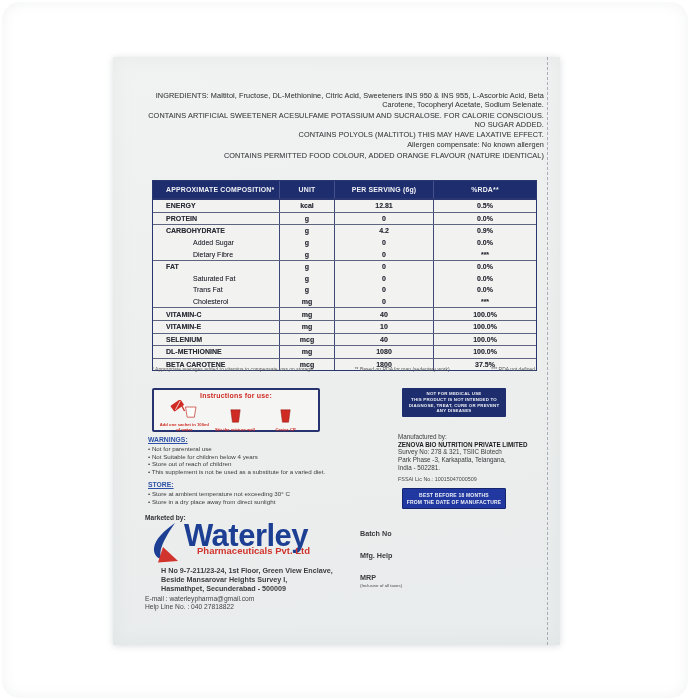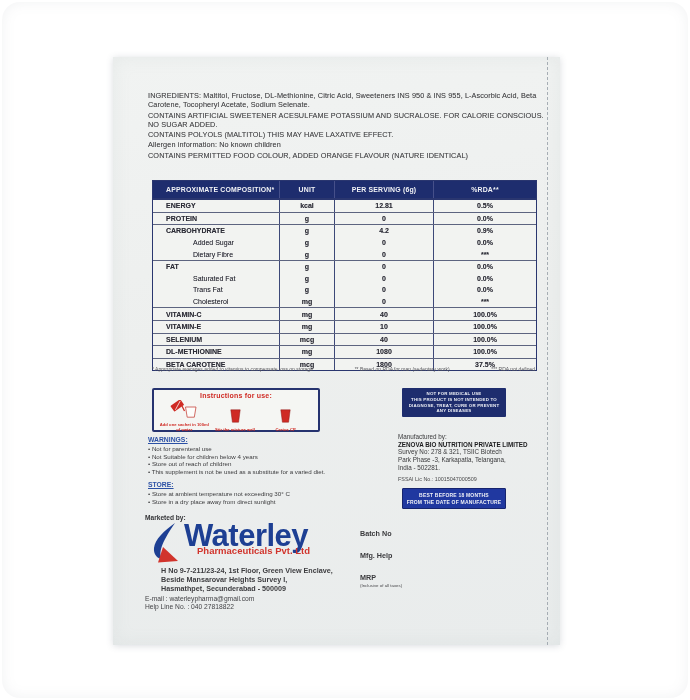--- a/index.html
+++ b/index.html
@@ -10,21 +10,21 @@
   .label-card{position:absolute;left:113px;top:57px;width:447px;height:588px;
           background:linear-gradient(172deg,#f1f3f2 0%,#edefee 45%,#e9ecec 100%);
           box-shadow:0 1px 7px rgba(70,80,100,0.20), inset 0 0 18px rgba(160,170,175,0.12);}
   .perforation{position:absolute;left:434px;top:0;bottom:0;width:0;
           border-left:1px dashed #9aa2aa;opacity:.85;}
 
   
   .ingredients{position:absolute;left:35px;top:34px;width:396px;
           font-size:7.3px;line-height:9.3px;color:#4a4a4c;font-weight:500;
           letter-spacing:.1px;text-shadow:0 0 .4px rgba(70,70,75,.45);}
-  .ingredients div{margin-bottom:1px;}
+  .ingredients div{margin-bottom:1px;text-align:right;}
 
   
   .ctable{position:absolute;left:39px;top:123px;width:383px;border:1.5px solid #2a366f;
           background:#f2f3f1;color:#2c2c36;}
   .thead{display:flex;background:#1e2d6e;color:#f2f3f6;font-weight:bold;
           font-size:6.9px;height:17px;align-items:center;letter-spacing:.2px;
           border-bottom:2px solid #2a366f;}
   .thead .td{border-right:1px solid #46508a;}
   .td{box-sizing:border-box;display:flex;align-items:center;justify-content:center;
           height:100%;}
@@ -100,21 +100,21 @@
 <div class="screen">
   <div class="photo-vignette"></div>
 
   <div class="label-card">
     <div class="perforation"></div>
 
     <div class="ingredients">
         <div>INGREDIENTS: Maltitol, Fructose, DL-Methionine, Citric Acid, Sweeteners INS 950 &amp; INS 955, L-Ascorbic Acid, Beta Carotene, Tocopheryl Acetate, Sodium Selenate.</div>
         <div>CONTAINS ARTIFICIAL SWEETENER ACESULFAME POTASSIUM AND SUCRALOSE. FOR CALORIE CONSCIOUS. NO SUGAR ADDED.</div>
         <div>CONTAINS POLYOLS (MALTITOL) THIS MAY HAVE LAXATIVE EFFECT.</div>
-        <div>Allergen information: No known children</div>
+        <div>Allergen compensate: No known allergen</div>
         <div>CONTAINS PERMITTED FOOD COLOUR, ADDED ORANGE FLAVOUR (NATURE IDENTICAL)</div>
       </div>
 
     <div class="ctable">
       <div class="thead">
         <div class="td c-name">APPROXIMATE COMPOSITION*</div>
         <div class="td c-unit">UNIT</div>
         <div class="td c-serv">PER SERVING (6g)</div>
         <div class="td c-rda">%RDA**</div>
       </div>

